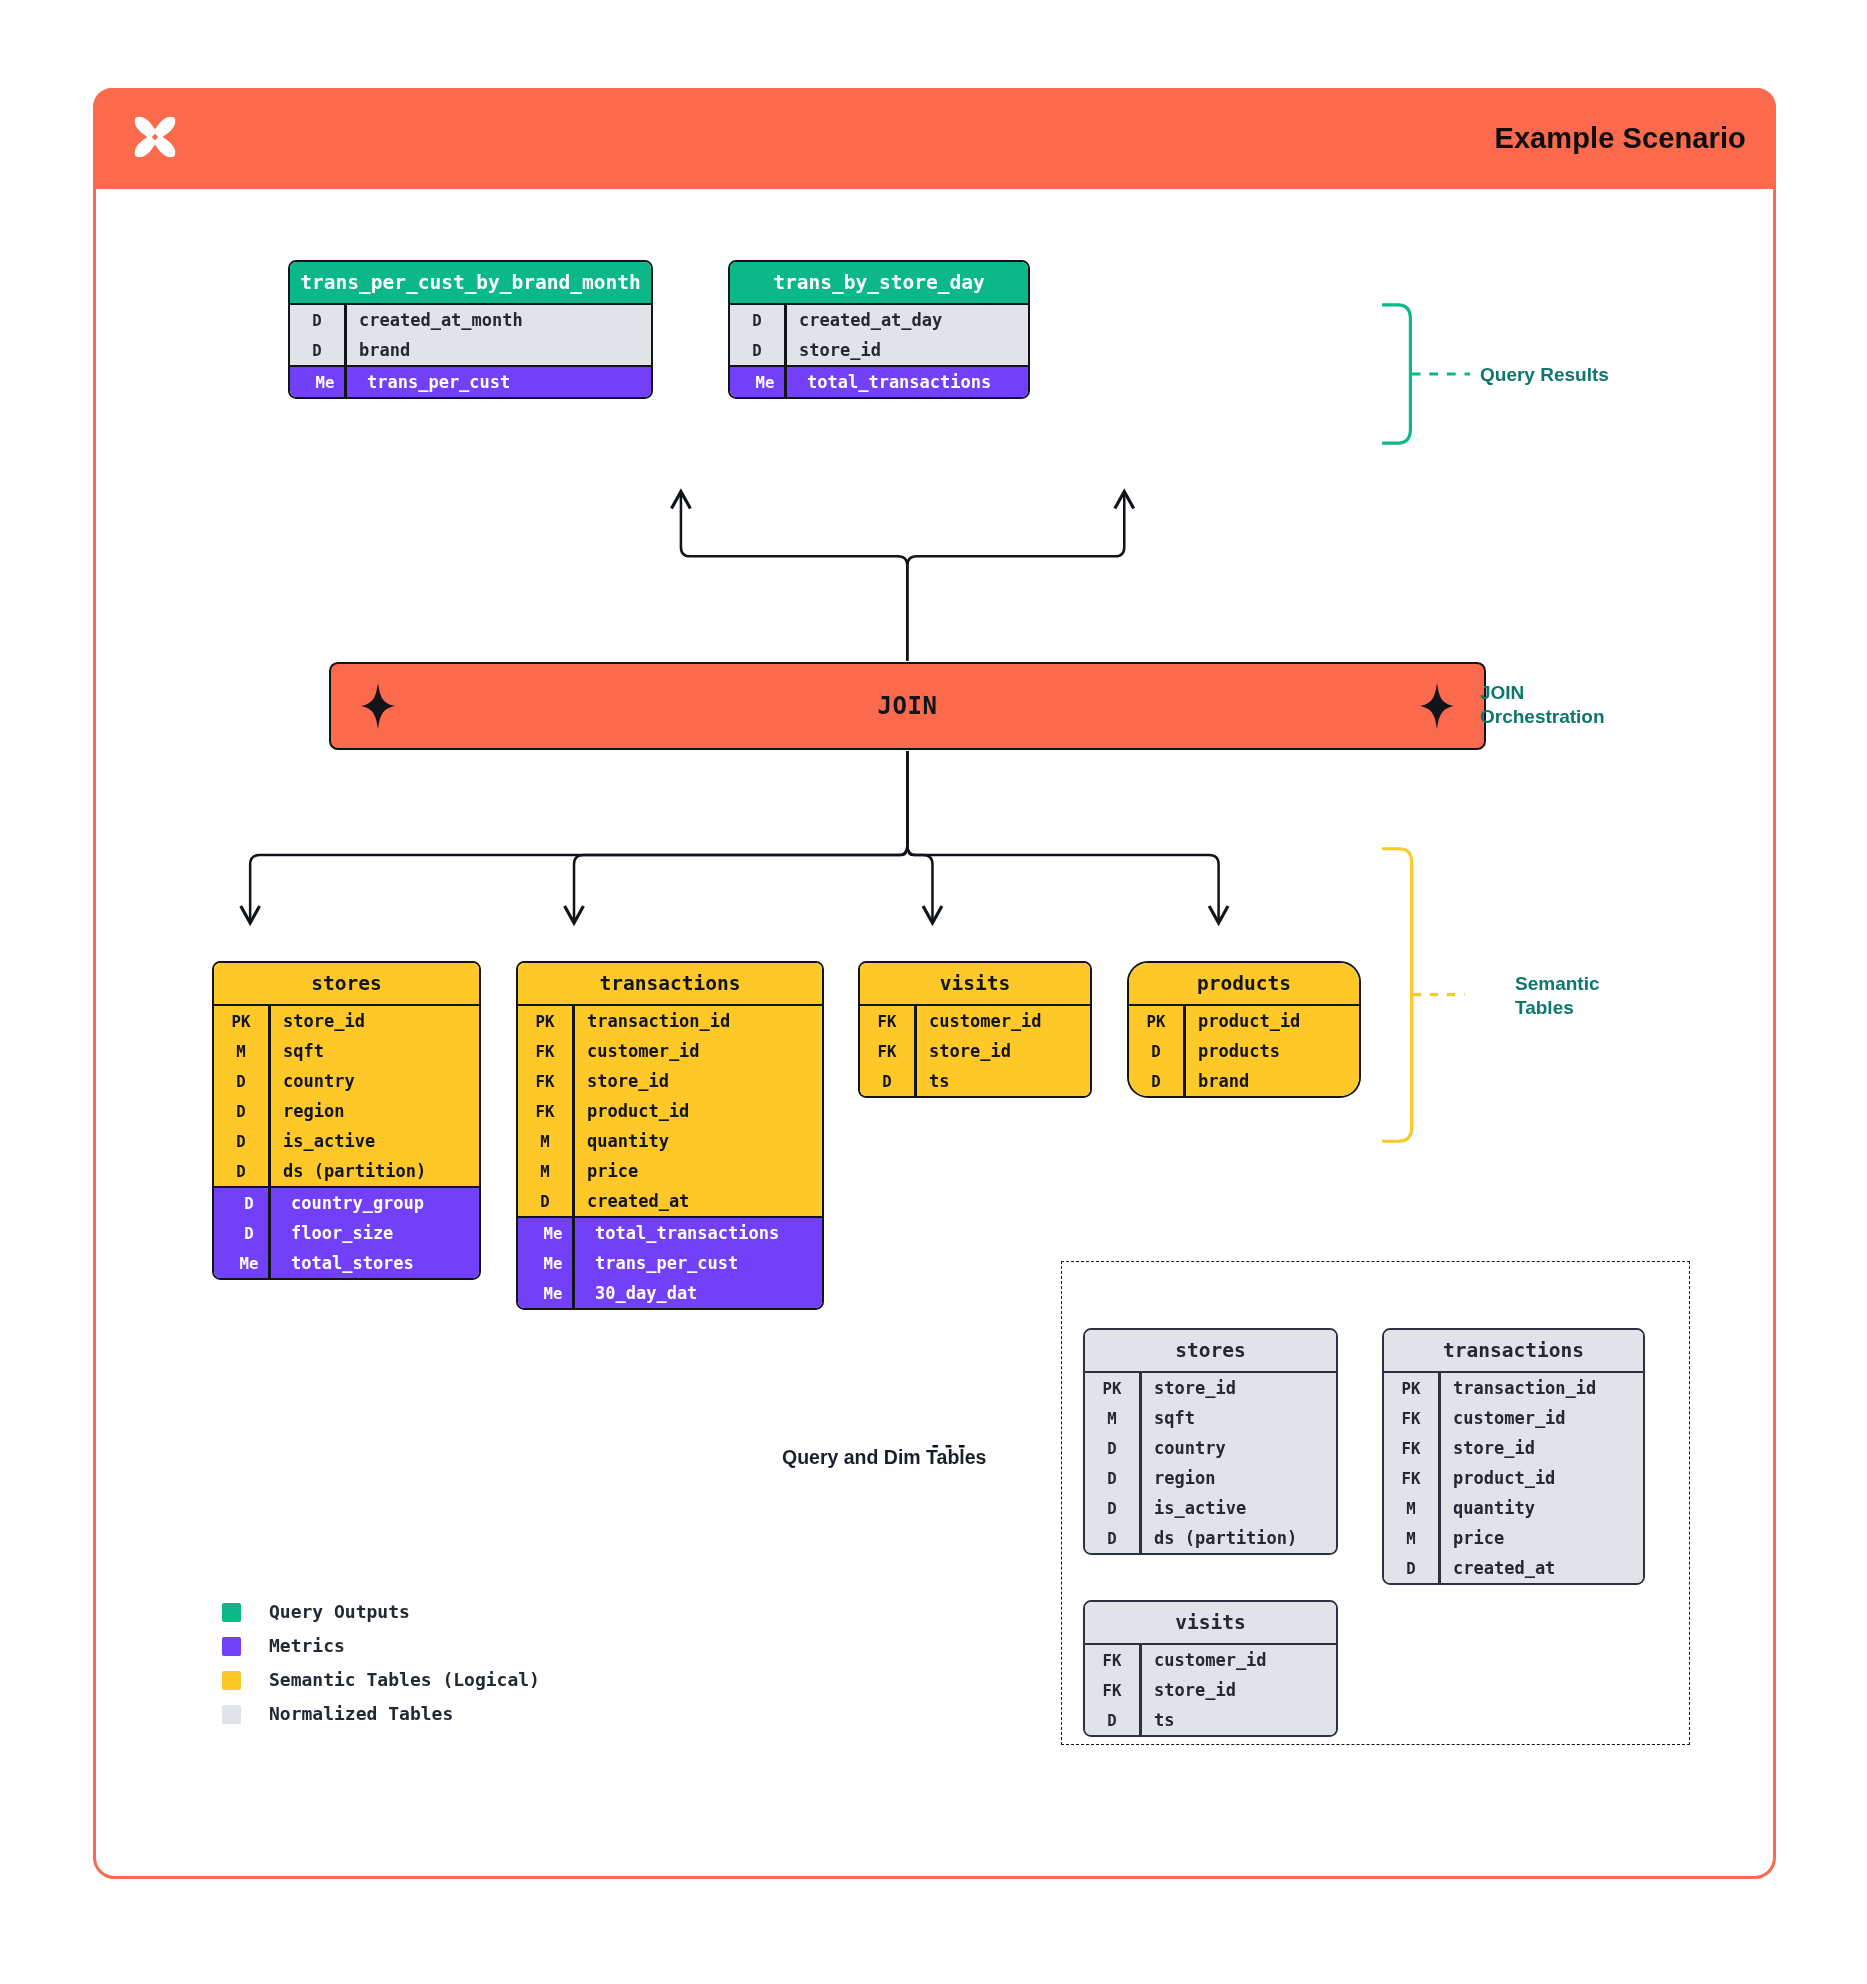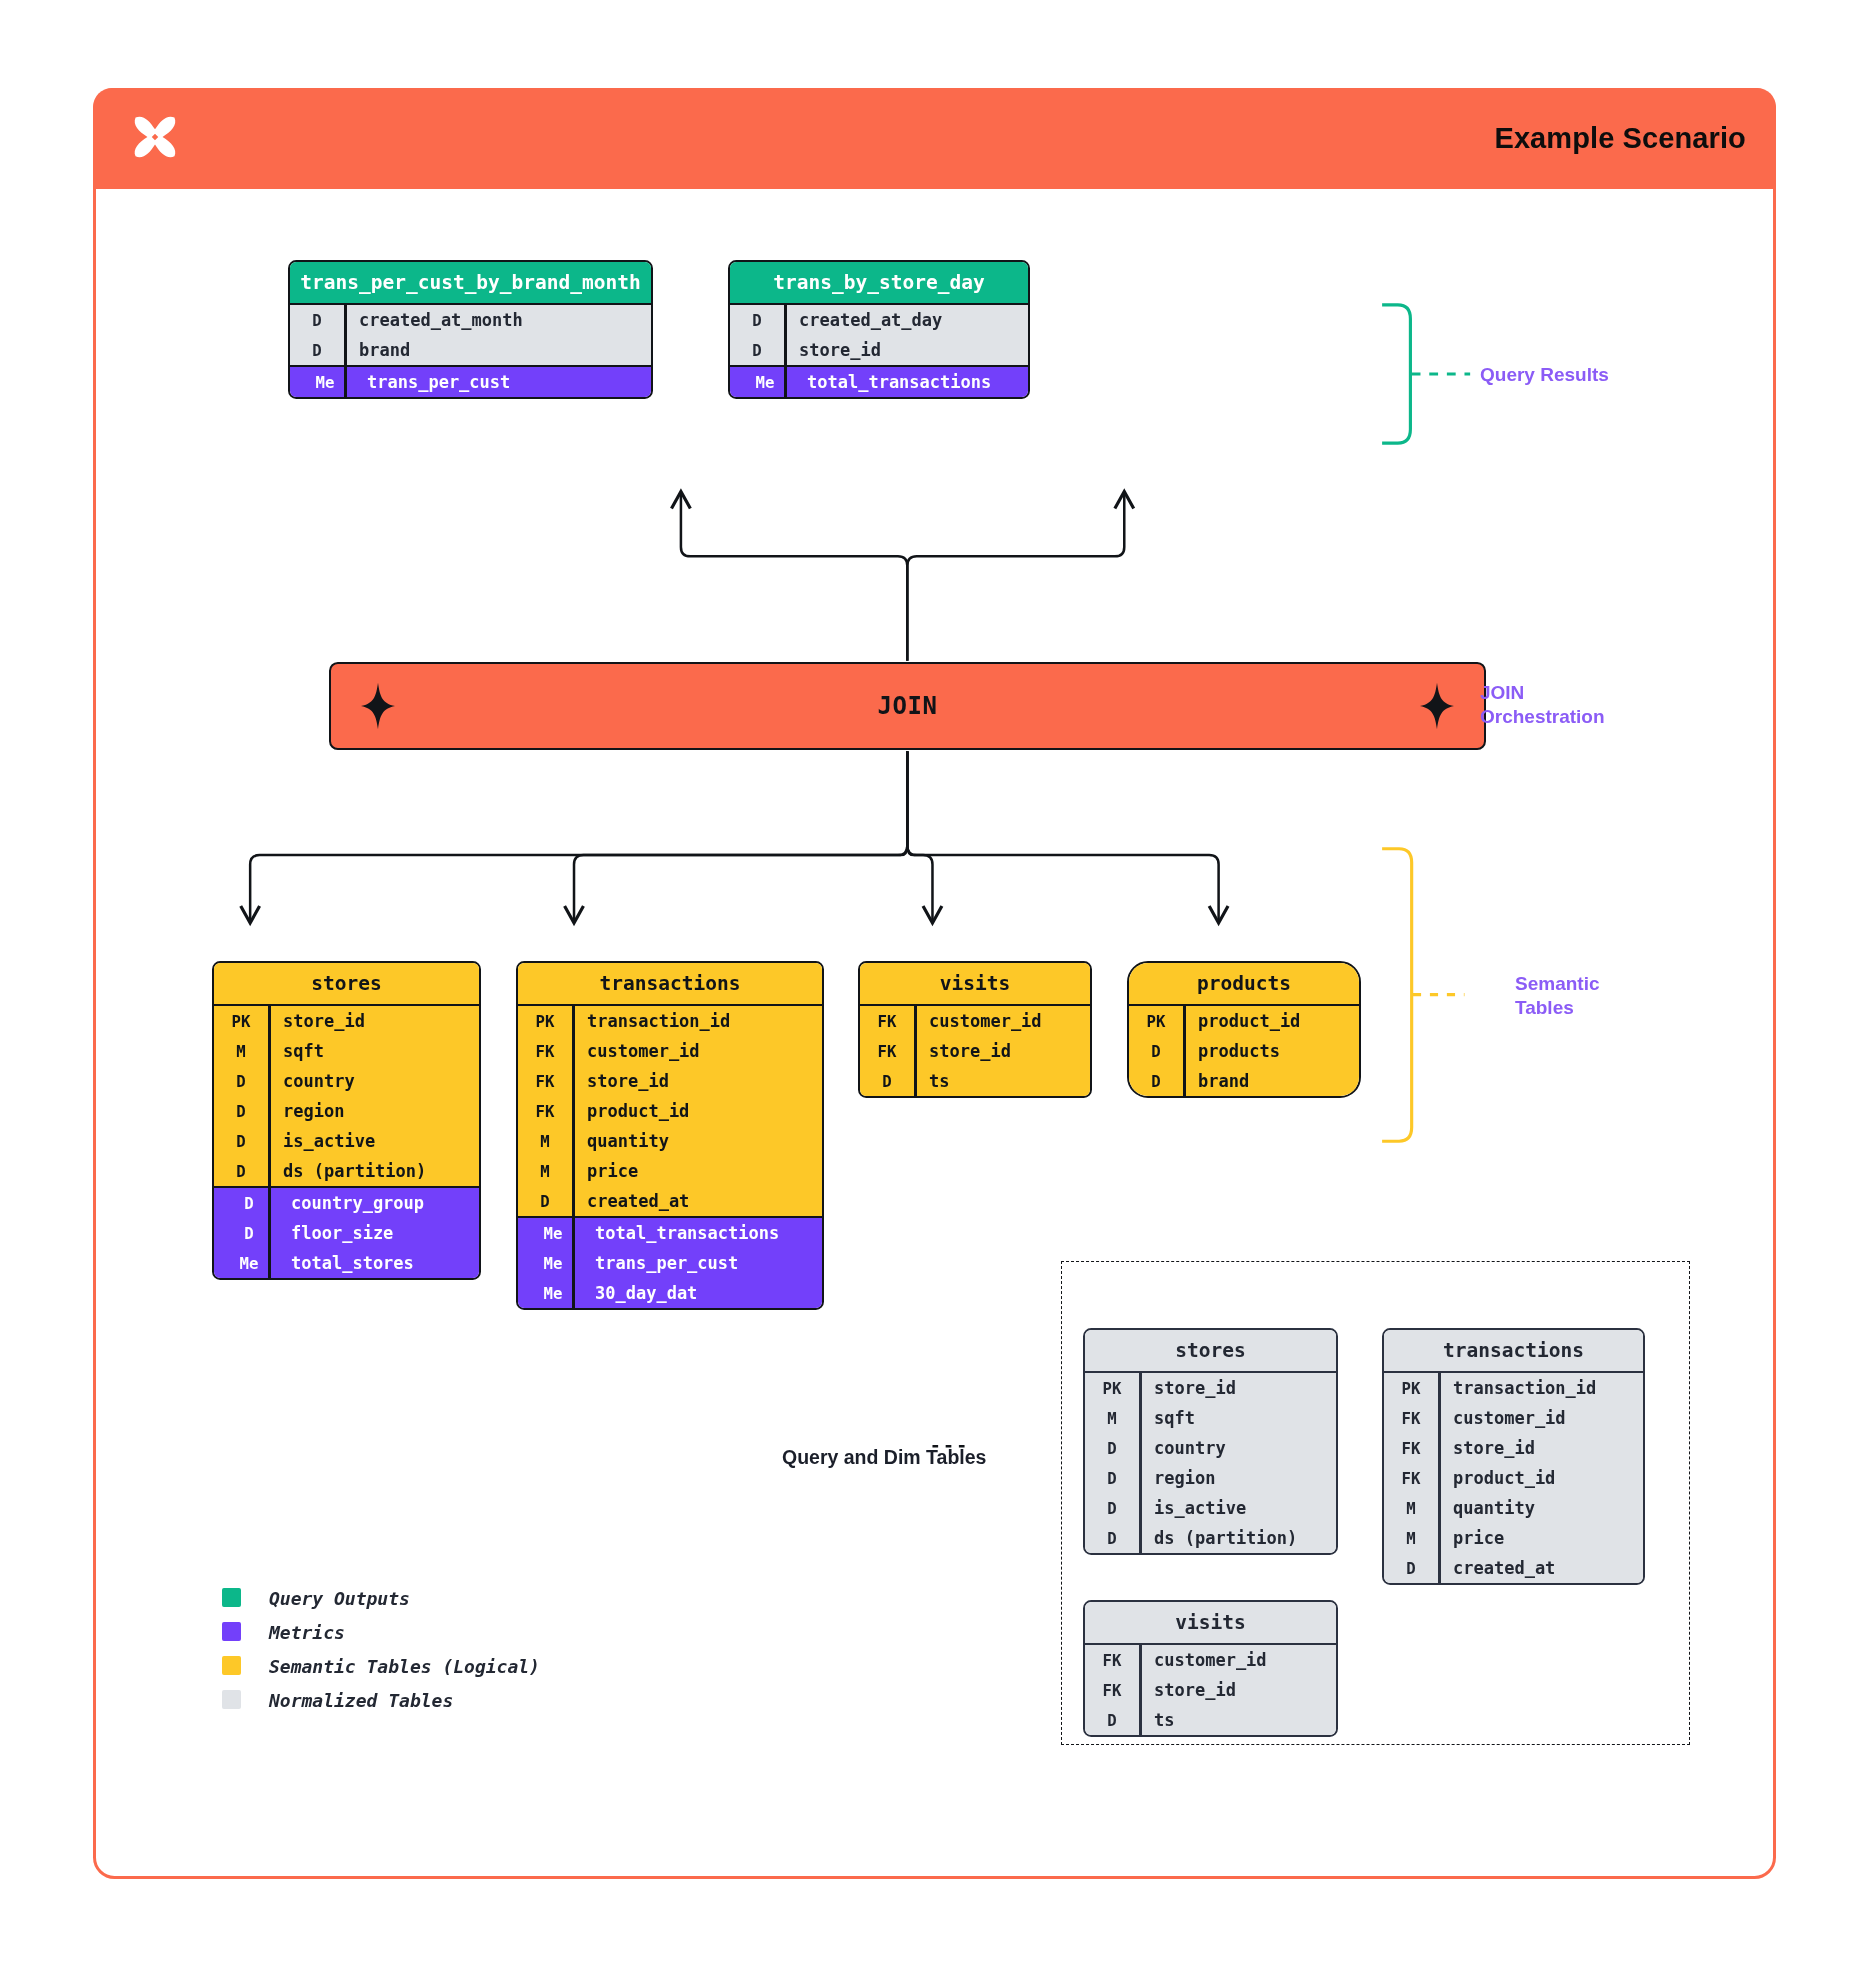--- a/index.html
+++ b/index.html
@@ -107,26 +107,26 @@
   .sparkle.right { right: 30px; }
 
   
   .wires { position: absolute; left: 0; top: 0; width: 1683px; height: 1791px; pointer-events: none; }
 
   
   .annot {
     position: absolute;
     font-family: "Liberation Sans", sans-serif;
     font-weight: 700; font-size: 19px;
-    color: #8b5cf6; line-height: 1.25;
+    color: #0f766e; line-height: 1.25;
   }
 
   
   .legend { position: absolute; left: 126px; top: 1497px; }
-  .legend .lrow { display: flex; align-items: flex-start; height: 34px; font-style: italic; }
+  .legend .lrow { display: flex; align-items: flex-end; height: 34px; }
   .legend .sw { width: 19px; height: 19px; border-radius: 1.9px; flex:0 0 19px; }
   .legend .ltxt {
     margin-left: 28px;
     font-family: "DejaVu Sans Mono", monospace;
     font-weight: 700; font-size: 18px; color: #232833;
     white-space: nowrap;
   }
 
   
   .factdim {

